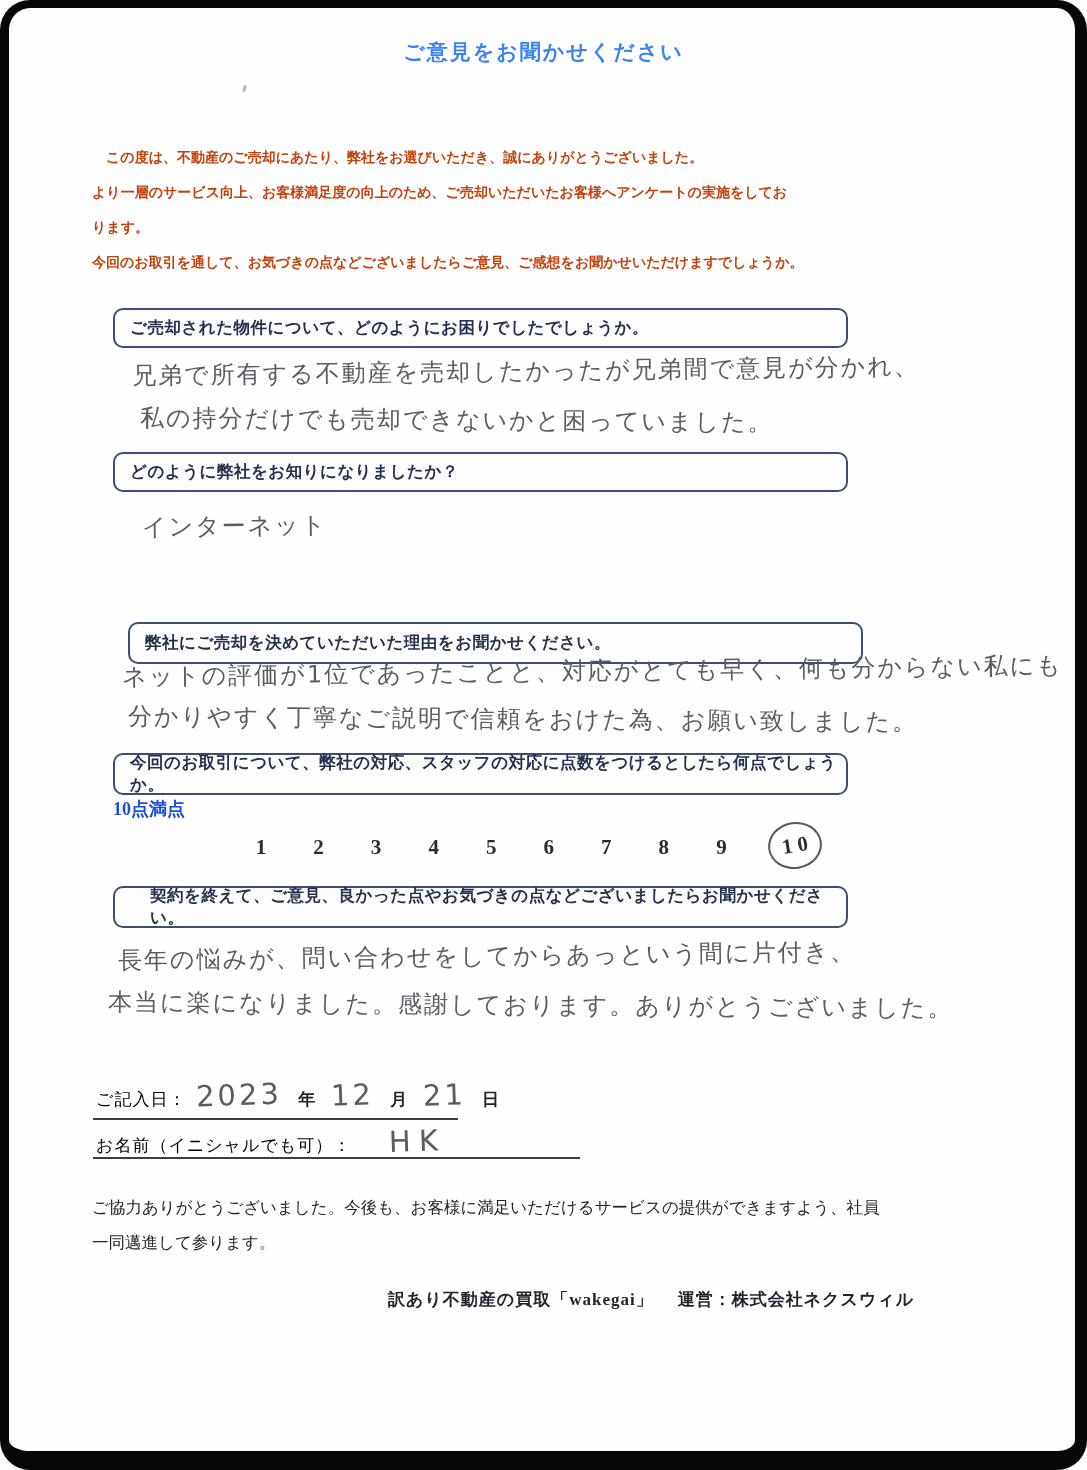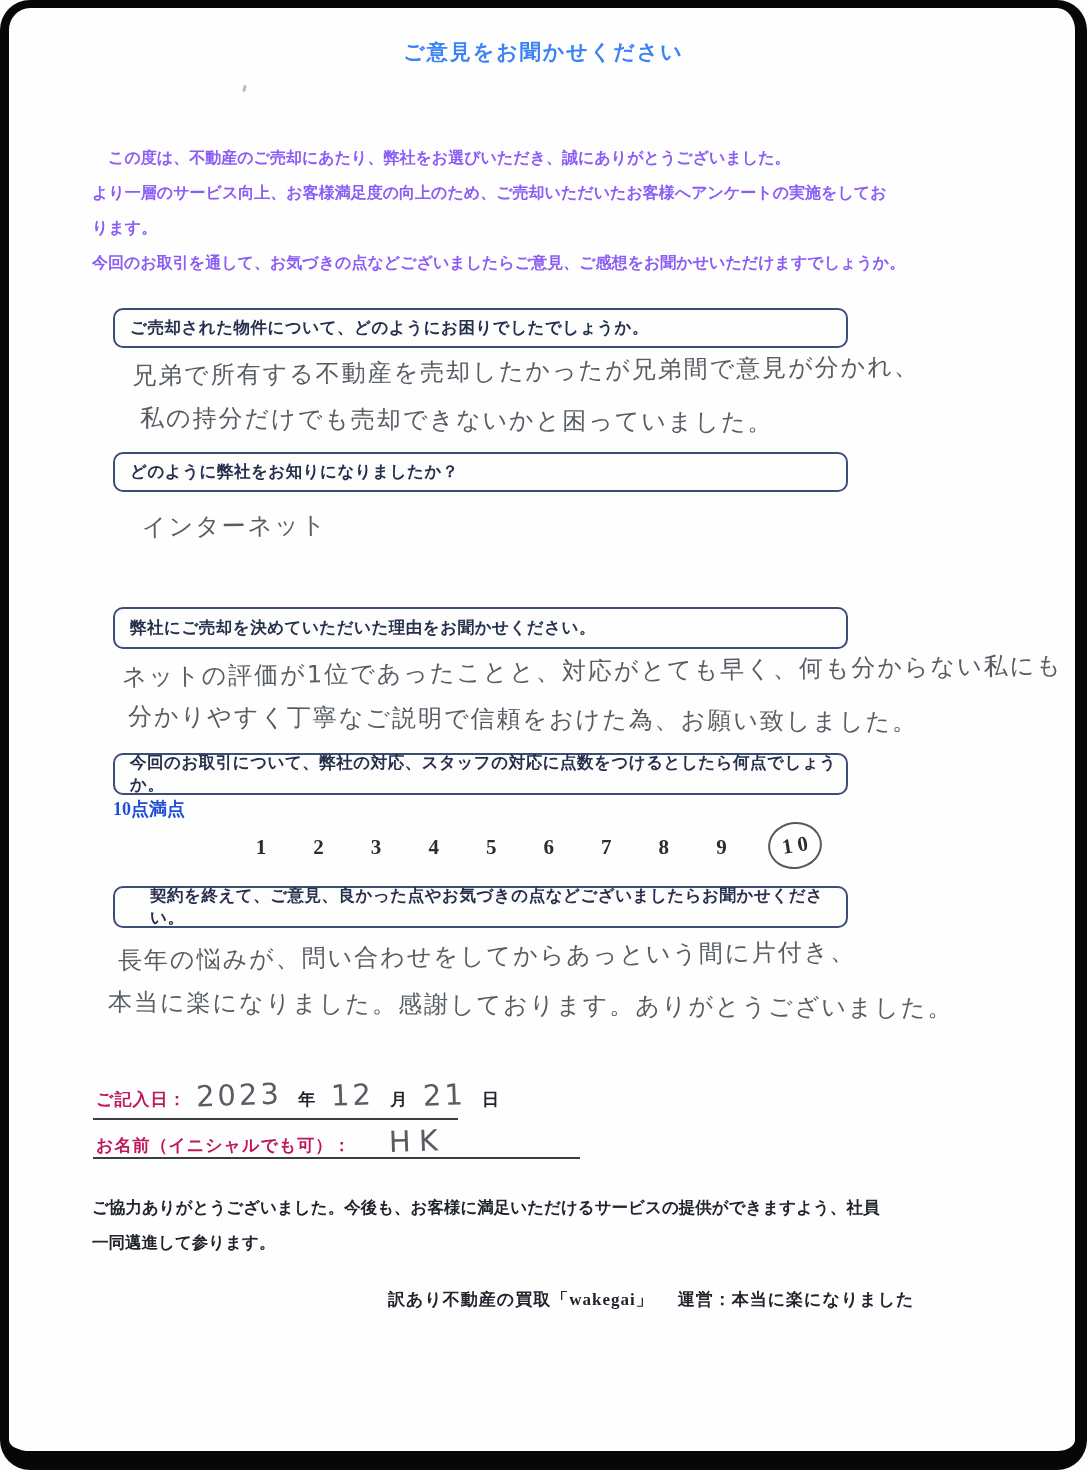--- a/index.html
+++ b/index.html
@@ -8,22 +8,22 @@
   
   .frame{position:absolute;inset:0;border-style:solid;border-color:#070707;
          border-width:8px 12px 19px 9px;border-radius:30px;pointer-events:none;z-index:5;}
   .sheet{position:absolute;inset:0;background:#fefefe;}
 
   .title{position:absolute;top:38px;left:0;width:100%;text-align:center;
          font-size:21px;font-weight:700;letter-spacing:2px;color:#3b82f6;}
   .artifact{position:absolute;left:243px;top:85px;width:3px;height:7px;background:#b9b9bd;
             transform:rotate(14deg);border-radius:2px;}
 
-  .intro{position:absolute;left:92px;top:140px;width:905px;font-size:16px;
-         font-weight:600;line-height:35px;color:#8b5cf6;}
+  .intro{position:absolute;left:92px;top:140px;width:905px;font-size:14px;
+         font-weight:600;line-height:35px;color:#c2410c;}
 
   .qbox{position:absolute;left:113px;width:735px;border:2.5px solid #3d4e74;
         border-radius:10px;background:#fdfdfe;display:flex;align-items:center;
         padding-left:15px;box-sizing:border-box;font-size:16.5px;font-weight:700;
         color:#26304c;letter-spacing:0.5px;}
 
   .hw{position:absolute;font-family:"DejaVu Sans",cursive,sans-serif;
       color:#585d63;font-size:24px;letter-spacing:2px;white-space:nowrap;}
   .hw.r1{transform:rotate(-0.7deg);}
   .hw.r2{transform:rotate(0.4deg);}
@@ -32,28 +32,28 @@
                font-weight:600;color:#1d4ed8;text-align:center;}
   .score-row{position:absolute;left:250px;top:824px;width:572px;display:flex;
              justify-content:space-between;align-items:center;font-size:21px;
              font-weight:700;color:#2a2d33;}
   .score-row .opt{min-width:22px;text-align:center;}
   .score-row .opt.selected{letter-spacing:5px;border:2px solid #55585e;
         border-radius:50%;padding:9px 7px 9px 12px;transform:rotate(-9deg);
         position:relative;top:-2px;}
 
   .field-row{position:absolute;display:flex;align-items:baseline;}
-  .field-label{font-size:17px;font-weight:700;color:#be185d;letter-spacing:1px;}
+  .field-label{font-size:17px;font-weight:400;color:#000000;letter-spacing:1px;}
   .field-unit{font-size:17px;font-weight:700;color:#21242c;margin:0 6px;}
   .field-hw{font-family:"DejaVu Sans",cursive,sans-serif;color:#585d63;
             font-size:29px;letter-spacing:3px;margin:0 10px;transform:rotate(-2deg);}
   .uline{position:absolute;height:2px;background:#3a3d42;}
 
   .closing{position:absolute;left:92px;top:1190px;width:910px;font-size:16.5px;
-           font-weight:700;line-height:35px;color:#21242c;}
+           font-weight:400;line-height:35px;color:#21242c;}
 
   .footer{position:absolute;left:388px;top:1288px;display:flex;gap:24px;
           font-size:17px;font-weight:700;color:#21242c;letter-spacing:1px;}
 </style>
 </head>
 <body>
 
 <div class="sheet">
 
   <div class="title">ご意見をお聞かせください</div>
@@ -70,21 +70,21 @@
     <span>ご売却された物件について、どのようにお困りでしたでしょうか。</span>
   </div>
   <div class="hw r1" style="left:132px;top:355px;">兄弟で所有する不動産を売却したかったが兄弟間で意見が分かれ、</div>
   <div class="hw r2" style="left:140px;top:404px;">私の持分だけでも売却できないかと困っていました。</div>
 
   <div class="qbox" style="top:452px;height:40px;">
     <span>どのように弊社をお知りになりましたか？</span>
   </div>
   <div class="hw r1" style="left:142px;top:510px;">インターネット</div>
 
-  <div class="qbox" style="top:607px;height:42px;">
+  <div class="qbox" style="top:622px;height:42px;margin-left:15px;">
     <span>弊社にご売却を決めていただいた理由をお聞かせください。</span>
   </div>
   <div class="hw r1" style="left:122px;top:655px;">ネットの評価が1位であったことと、対応がとても早く、何も分からない私にも</div>
   <div class="hw r2" style="left:128px;top:703px;">分かりやすく丁寧なご説明で信頼をおけた為、お願い致しました。</div>
 
   <div class="qbox" style="top:753px;height:42px;">
     <span>今回のお取引について、弊社の対応、スタッフの対応に点数をつけるとしたら何点でしょうか。</span>
   </div>
   <div class="score-label">10点満点</div>
   <div class="score-row">
@@ -123,18 +123,18 @@
   </div>
   <div class="uline" style="left:93px;top:1157px;width:487px;"></div>
 
   <div class="closing">
     <div>ご協力ありがとうございました。今後も、お客様に満足いただけるサービスの提供ができますよう、社員</div>
     <div>一同邁進して参ります。</div>
   </div>
 
   <div class="footer">
     <span>訳あり不動産の買取「wakegai」</span>
-    <span>運営：本当に楽になりました</span>
+    <span>運営：株式会社ネクスウィル</span>
   </div>
 
 </div>
 
 <div class="frame"></div>
 
 </body></html>

